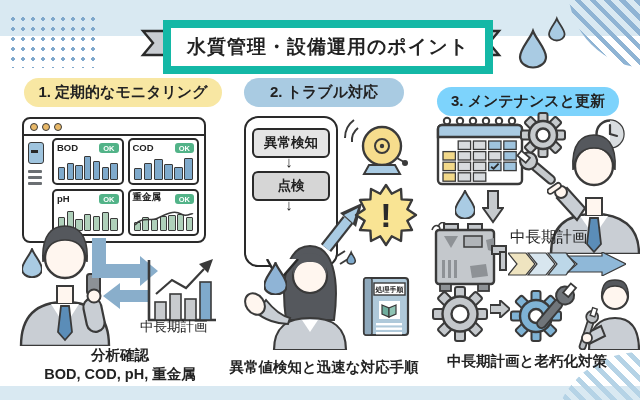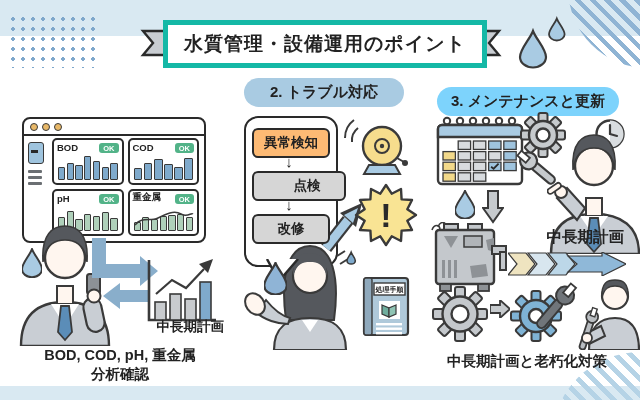--- a/index.html
+++ b/index.html
@@ -10,21 +10,21 @@
   .band-top{left:0;top:0;width:640px;height:36px;background:#D9E9F2;}
   .band-bottom{left:0;top:386px;width:640px;height:14px;background:#D9E9F2;}
   .dots{left:8px;top:14px;width:92px;height:54px;
         background-image:radial-gradient(#7FA8CC 1.7px,transparent 1.9px);
         background-size:10px 10px;}
   .stripes-tr{left:568px;top:-92px;width:160px;height:160px;border-radius:50%;
         background:repeating-linear-gradient(45deg,#8FB4D4 0 4.5px,transparent 4.5px 10.5px);}
   .stripes-br{left:552px;top:352px;width:176px;height:176px;border-radius:50%;
         background:repeating-linear-gradient(45deg,#B5D3E6 0 5px,transparent 5px 11px);}
   
-  .ribbon-box{left:163px;top:20px;width:314px;height:38px;background:#fff;border:5px solid #14b8a6;
+  .ribbon-box{left:163px;top:20px;width:314px;height:38px;background:#fff;border:8px solid #14b8a6;
         display:flex;align-items:center;justify-content:center;font-size:19px;font-weight:700;
         letter-spacing:1px;z-index:3;}
   
   .pill{height:29px;border-radius:15px;display:flex;align-items:center;justify-content:center;
         font-weight:700;font-size:15px;}
   .pill1{left:24px;top:78px;width:198px;background:#F8E7A3;}
   .pill2{left:244px;top:78px;width:160px;background:#A9CBE2;}
   .pill3{left:437px;top:78px;width:182px;background:#7dd3fc;margin-top:9px;}
   
   .monitor{left:22px;top:117px;width:180px;height:122px;background:#fff;border:2.5px solid #2A2A2A;border-radius:8px;}
@@ -39,34 +39,34 @@
   .panels{position:absolute;left:28px;top:19px;right:5px;bottom:5px;display:grid;
         grid-template-columns:1fr 1fr;grid-template-rows:1fr 1fr;gap:4px;}
   .panel{position:relative;border:2px solid #2A2A2A;border-radius:5px;background:#fff;padding:2px 3px 3px;}
   .panel-head{display:flex;justify-content:space-between;align-items:flex-end;height:11px;}
   .panel-label{font-size:9.5px;font-weight:700;}
   .ok-badge{background:#52B388;color:#fff;font-size:7.5px;font-weight:700;padding:0.5px 4px;border-radius:3px;}
   .bars{height:25px;margin-top:2px;display:flex;align-items:flex-end;gap:1.5px;padding:0 1px;}
   .bar{flex:1;border:1.2px solid #3A3A3A;border-radius:1px;min-height:3px;}
   .metal-line{position:absolute;left:4px;right:4px;bottom:4px;height:22px;pointer-events:none;}
   
-  .lbl{font-weight:700;text-align:right;}
+  .lbl{font-weight:400;text-align:left;}
   .analysis-lbl{left:146px;top:246px;width:74px;font-size:13.5px;}
   .standard-lbl{left:140px;top:318px;width:84px;font-size:13.5px;}
   .caption{font-weight:700;text-align:center;font-size:14.5px;line-height:1.28;}
   .cap1{left:10px;top:346px;width:220px;}
   .cap2{left:226px;top:358px;width:196px;}
   .cap3{left:428px;top:352px;width:198px;}
   .plan-lbl{left:510px;top:227px;width:114px;font-size:15.5px;}
   
   .bubble{left:244px;top:116px;width:90px;height:147px;background:#fff;border:2.5px solid #2A2A2A;border-radius:14px;}
   .flow-box{left:252px;width:74px;height:26px;border:2px solid #2A2A2A;border-radius:6px;
         display:flex;align-items:center;justify-content:center;font-weight:700;font-size:13.5px;z-index:2;}
-  .fb1{top:128px;background:#fdba74;}
-  .fb2{top:171px;background:#D6D6D6;padding-left:16px;}
+  .fb1{top:128px;background:#e5e5e5;}
+  .fb2{top:171px;background:#D6D6D6;}
   .fb3{top:214px;background:#D6D6D6;}
   .flow-arrow{left:252px;width:74px;text-align:center;font-size:15px;font-weight:700;z-index:2;}
   .fa1{top:153px;} .fa2{top:196px;}
   svg{display:block;}
 </style>
 </head>
 <body>
 
 <div class="stage">
 
@@ -82,20 +82,21 @@
   </svg>
 
   <svg class="abs" style="left:140px;top:29px;" width="38" height="28" viewBox="0 0 38 28">
     <polygon points="3,2 35,2 35,26 3,26 13,14" fill="#C9CDD2" stroke="#2A2A2A" stroke-width="2.4"></polygon>
   </svg>
   <svg class="abs" style="left:464px;top:29px;" width="38" height="28" viewBox="0 0 38 28">
     <polygon points="3,2 35,2 25,14 35,26 3,26" fill="#C9CDD2" stroke="#2A2A2A" stroke-width="2.4"></polygon>
   </svg>
   <div class="abs ribbon-box">水質管理・設備運用のポイント</div>
 
+  <div class="abs pill pill1">1. 定期的なモニタリング</div>
   <div class="abs pill pill2">2. トラブル対応</div>
   <div class="abs pill pill3">3. メンテナンスと更新</div>
 
   <div class="abs monitor">
     <div class="mon-head">
       <div class="mon-dot"></div>
       <div class="mon-dot"></div>
       <div class="mon-dot"></div>
     </div>
     <div class="mon-side">
@@ -199,30 +200,29 @@
     <rect x="9" y="44" width="11" height="18" fill="#C8CBCE" stroke="#3A3A3A" stroke-width="1.6"></rect>
     <rect x="24" y="36" width="11" height="26" fill="#C8CBCE" stroke="#3A3A3A" stroke-width="1.6"></rect>
     <rect x="39" y="41" width="11" height="21" fill="#C8CBCE" stroke="#3A3A3A" stroke-width="1.6"></rect>
     <rect x="54" y="24" width="11" height="38" fill="#7FAACC" stroke="#3A3A3A" stroke-width="1.6"></rect>
     <polyline points="10,36 26,22 40,30 58,11" fill="none" stroke="#3A3A3A" stroke-width="2.2"></polyline>
     <polygon points="53,6 67,1 62,15" fill="#3A3A3A"></polygon>
   </svg>
   <div class="abs lbl standard-lbl">中長期計画</div>
 
   <div class="abs caption cap1">
+    <div>分析確認</div>
     <div>BOD, COD, pH, 重金属</div>
-    <div>分析確認</div>
   </div>
 
   <div class="abs bubble"></div>
   <div class="abs flow-box fb1">異常検知</div>
   <div class="abs flow-arrow fa1">↓</div>
   <div class="abs flow-box fb2">点検</div>
   <div class="abs flow-arrow fa2">↓</div>
-  <div class="abs flow-box fb3">改修</div>
 
   <svg class="abs" style="left:342px;top:116px;" width="70" height="62" viewBox="0 0 70 62">
     <path d="M10 26A16 16 0 0 1 16 12" fill="none" stroke="#3A3A3A" stroke-width="2"></path>
     <path d="M3 22A22 22 0 0 1 12 4" fill="none" stroke="#3A3A3A" stroke-width="2"></path>
     <circle cx="40" cy="30" r="19" fill="#F6DD8D" stroke="#3A3A3A" stroke-width="2.4"></circle>
     <circle cx="40" cy="30" r="7" fill="#F6DD8D" stroke="#3A3A3A" stroke-width="2"></circle>
     <circle cx="40" cy="30" r="2.2" fill="#3A3A3A"></circle>
     <path d="M27 49L53 49L58 58L22 58Z" fill="#A9CBE3" stroke="#3A3A3A" stroke-width="2"></path>
     <line x1="55" y1="42" x2="62" y2="46" stroke="#3A3A3A" stroke-width="2"></line>
     <circle cx="63" cy="47" r="3" fill="#3A3A3A"></circle>
@@ -270,20 +270,21 @@
     <rect x="12" y="7" width="31" height="12" fill="#fff" stroke="#3A3A3A" stroke-width="1.4"></rect>
     <text x="27.5" y="16.2" text-anchor="middle" font-size="7" font-weight="bold" fill="#2A2A2A">処理手順</text>
     <rect x="17" y="25" width="21" height="18" fill="#fff"></rect>
     <polygon points="20,29 27,32 27,41 20,38" fill="#6FAE9E" stroke="#3A3A3A" stroke-width="1.2"></polygon>
     <polygon points="34,29 27,32 27,41 34,38" fill="#8FC4B4" stroke="#3A3A3A" stroke-width="1.2"></polygon>
     <rect x="14" y="47" width="26" height="2.4" fill="#fff"></rect>
     <rect x="14" y="51.5" width="26" height="2.4" fill="#fff"></rect>
     <rect x="14" y="56" width="26" height="2.4" fill="#fff"></rect>
   </svg>
 
+  <div class="abs caption cap2">異常値検知と迅速な対応手順</div>
 
   <svg class="abs" style="left:435px;top:112px;" width="90" height="76" viewBox="0 0 90 76">
     <rect x="3" y="13" width="84" height="59" rx="4" fill="#fff" stroke="#3A3A3A" stroke-width="2.4"></rect>
     <path d="M7 13H83A4 4 0 0 1 87 17V25H3V17A4 4 0 0 1 7 13Z" fill="#A9CBE3" stroke="#3A3A3A" stroke-width="2.4"></path>
     <g>
       <circle cx="12" cy="9" r="3.2" fill="#fff" stroke="#3A3A3A" stroke-width="2"></circle>
       <circle cx="25" cy="9" r="3.2" fill="#fff" stroke="#3A3A3A" stroke-width="2"></circle>
       <circle cx="38" cy="9" r="3.2" fill="#fff" stroke="#3A3A3A" stroke-width="2"></circle>
       <circle cx="51" cy="9" r="3.2" fill="#fff" stroke="#3A3A3A" stroke-width="2"></circle>
       <circle cx="64" cy="9" r="3.2" fill="#fff" stroke="#3A3A3A" stroke-width="2"></circle>

